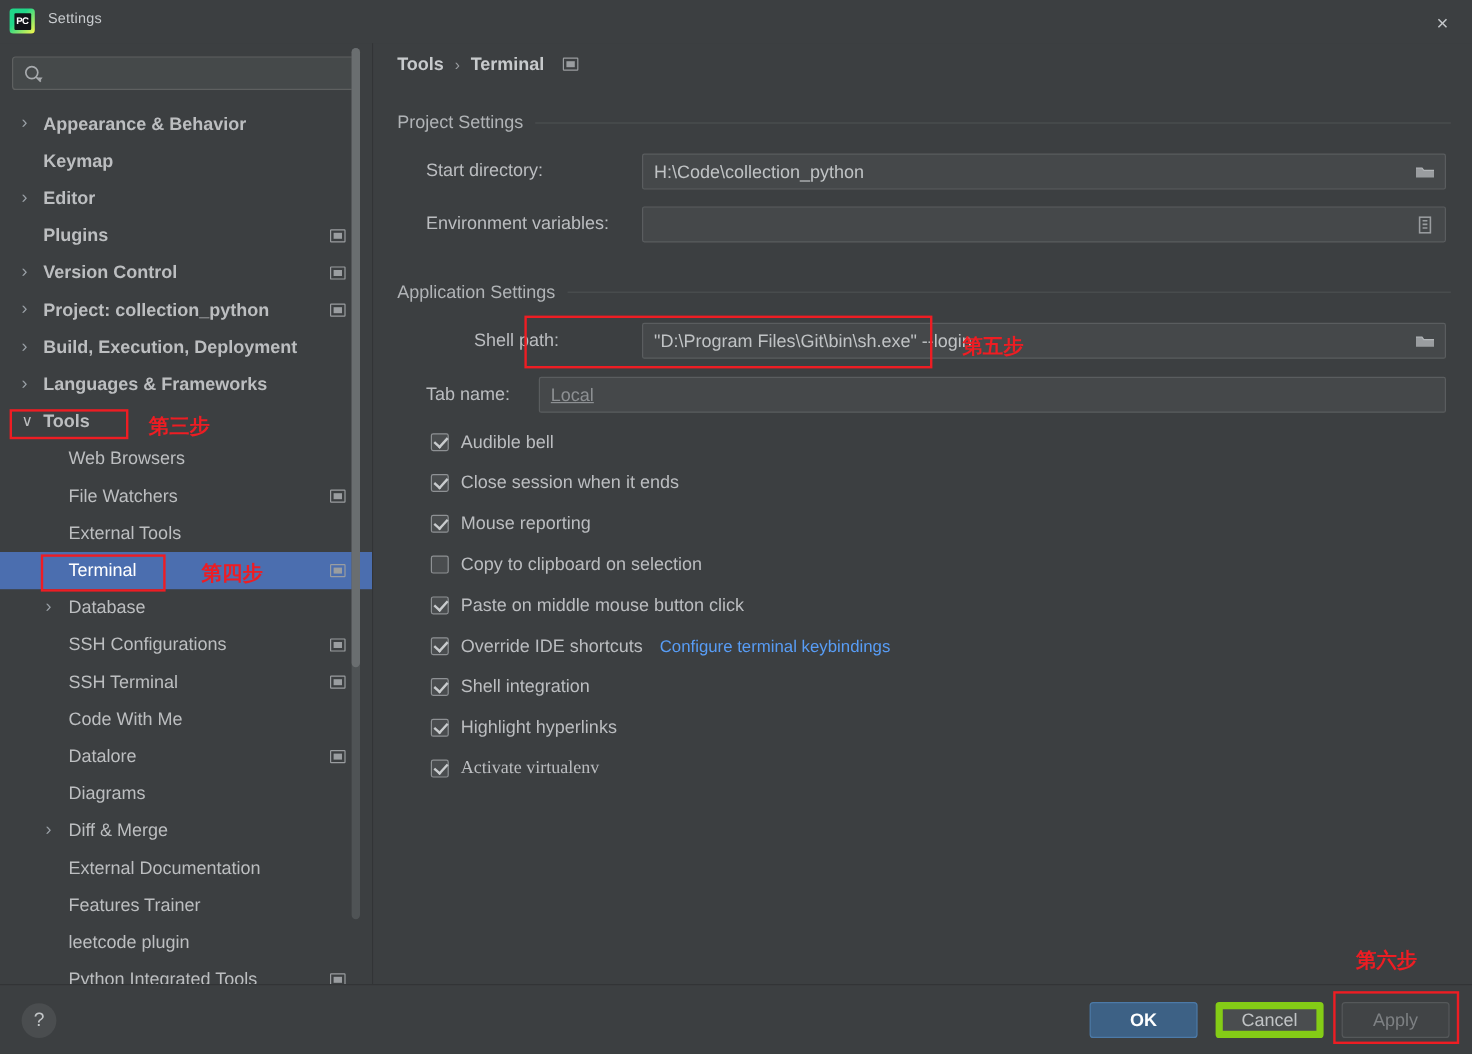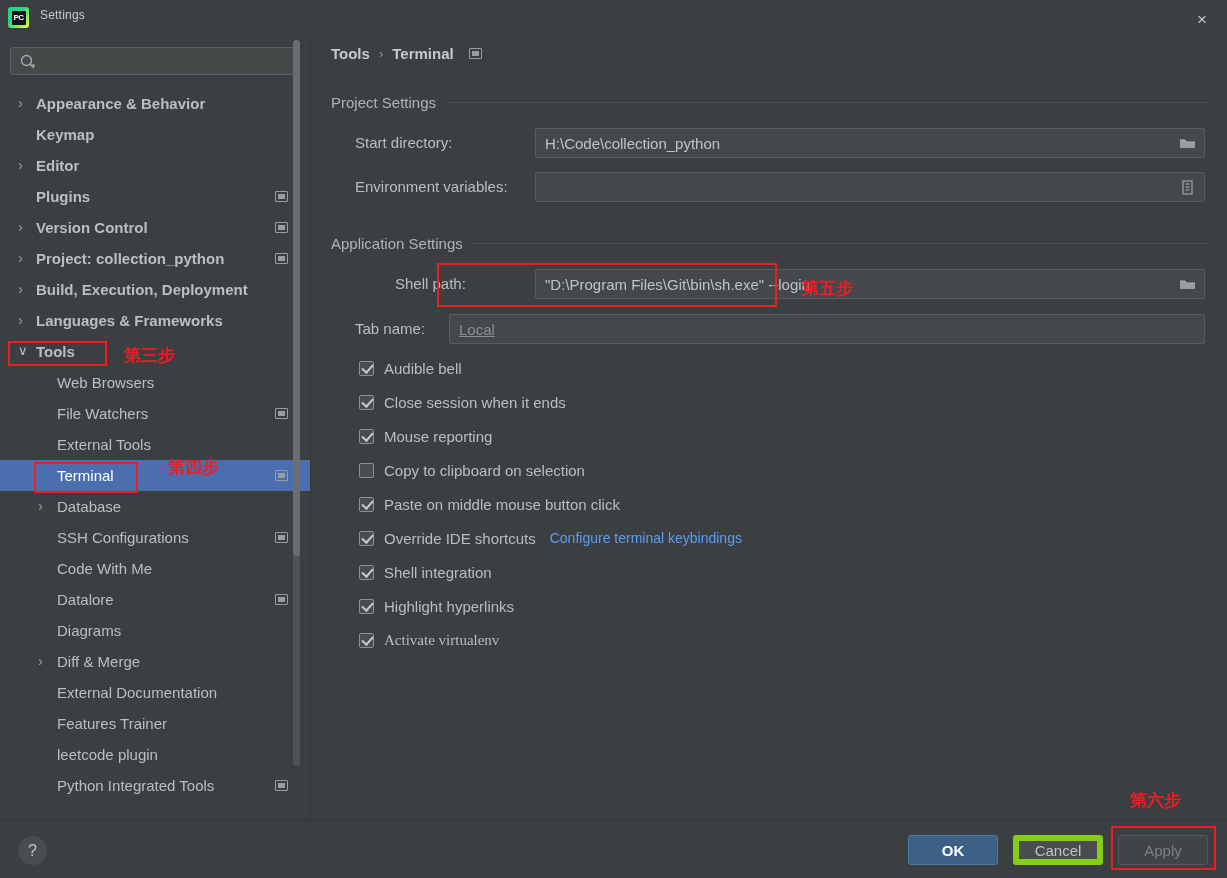--- a/index.html
+++ b/index.html
@@ -314,20 +314,24 @@
         <div class="tree-row selected">
           <span class="label lvl2">Terminal</span>
           <span class="module-badge"></span>
         </div>
         <div class="tree-row">
           <span class="arrow lvl2-arrow" style="font-size: 15px;">›</span>
           <span class="label lvl2">Database</span>
         </div>
         <div class="tree-row">
           <span class="label lvl2">SSH Configurations</span>
+          <span class="module-badge"></span>
+        </div>
+        <div class="tree-row">
+          <span class="label lvl2">SSH Terminal</span>
           <span class="module-badge"></span>
         </div>
         <div class="tree-row">
           <span class="label lvl2">Code With Me</span>
         </div>
         <div class="tree-row">
           <span class="label lvl2">Datalore</span>
           <span class="module-badge"></span>
         </div>
         <div class="tree-row">
@@ -462,21 +466,21 @@
     <div class="help-btn">?</div>
     <div class="btn btn-ok">OK</div>
     <div class="btn btn-cancel">Cancel</div>
     <div class="btn btn-apply">Apply</div>
   </div>
 
   <div class="ann-box" style="left:8px; top:341px; width:99px; height:25px;"></div>
   <div class="ann-text" style="left:124px; top:344px;">第三步</div>
 
   <div class="ann-box" style="left:34px; top:462px; width:104px; height:31px;"></div>
-  <div class="ann-text" style="left:168px; top:456px;">第四步</div>
+  <div class="ann-text" style="left:168px; top:466px;">第四步</div>
 
   <div class="ann-box" style="left:437px; top:263px; width:340px; height:44px;"></div>
   <div class="ann-text" style="left:802px; top:277px;">第五步</div>
 
   <div class="ann-box" style="left:1111px; top:826px; width:105px; height:44px;"></div>
   <div class="ann-text" style="left:1130px; top:789px;">第六步</div>
 
 </div>
 
 </body></html>

